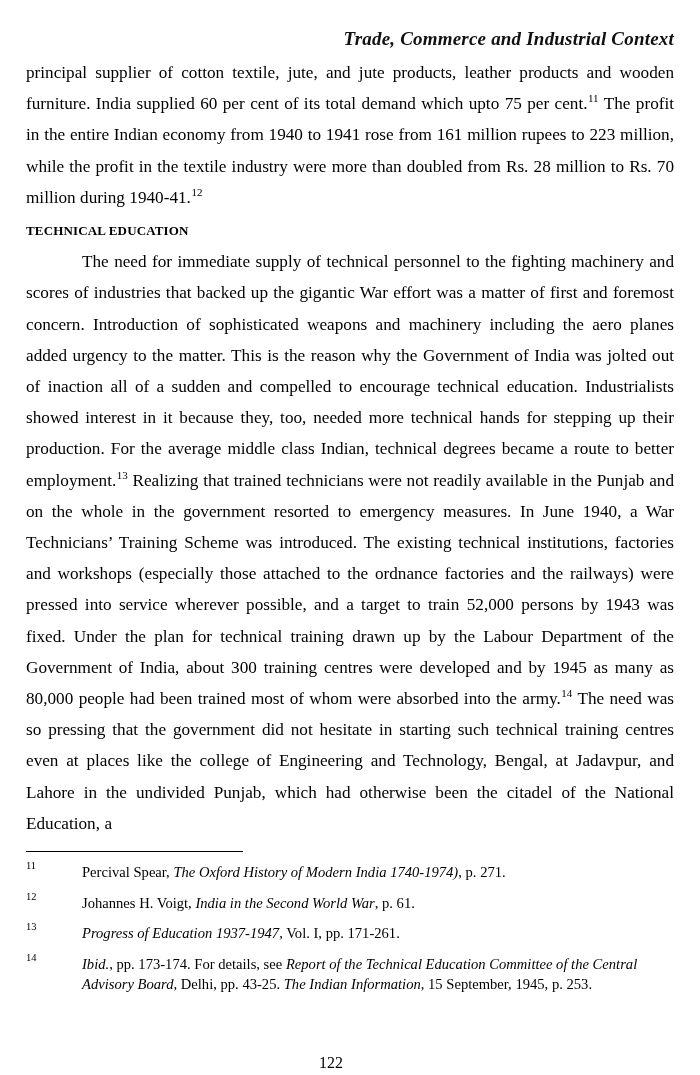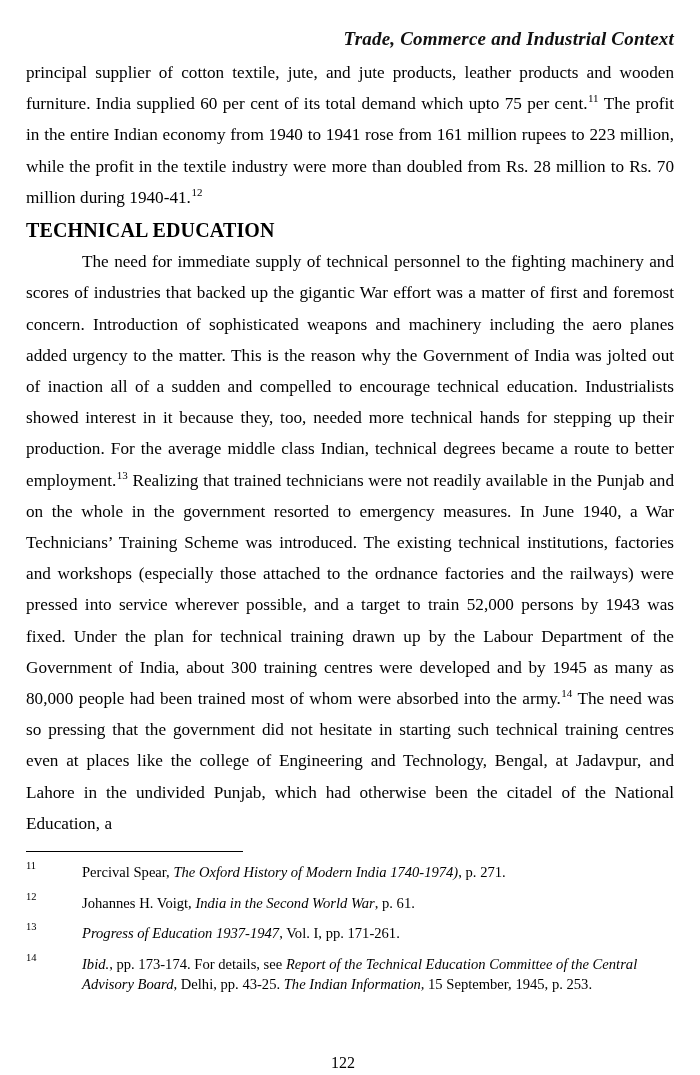--- a/index.html
+++ b/index.html
@@ -57,21 +57,21 @@
     text-justify: inter-word;
     word-spacing: 0.1px;
   }
   p.para.indented {
     text-indent: 56px;
   }
 
   h2.section-heading {
     margin: 0;
     padding-top: 2px;
-    font-size: 20px;
+    font-size: 13px;
     line-height: 31.2px;
     font-weight: bold;
     text-align: left;
     letter-spacing: 0.15px;
   }
 
   sup.fn-ref {
     font-size: 11px;
     vertical-align: super;
     line-height: 0;
@@ -112,21 +112,21 @@
   .footnote .it {
     font-style: italic;
   }
   .fn-long {
     line-height: 20px;
   }
 
   
   .page-number {
     position: absolute;
-    left: 12px;
+    left: 0;
     top: 1053px;
     width: 662px;
     text-align: center;
     font-size: 16px;
     line-height: 20px;
     color: #000;
   }
 </style>
 </head>
 <body>

